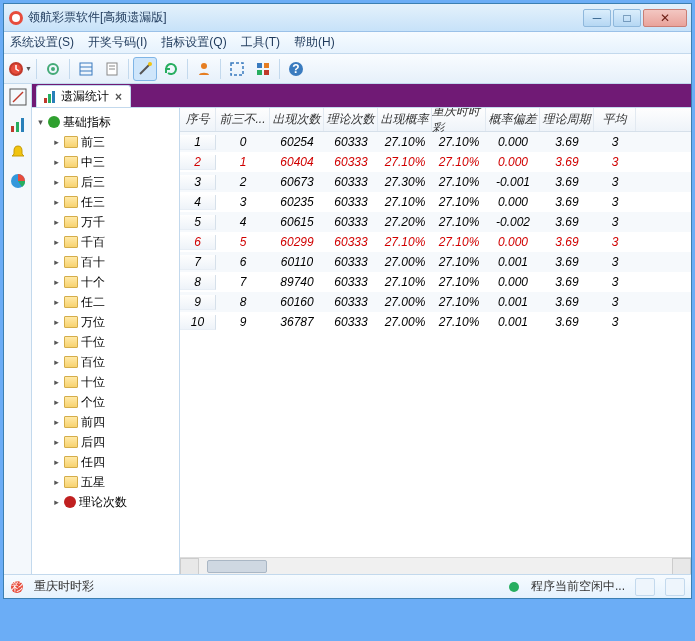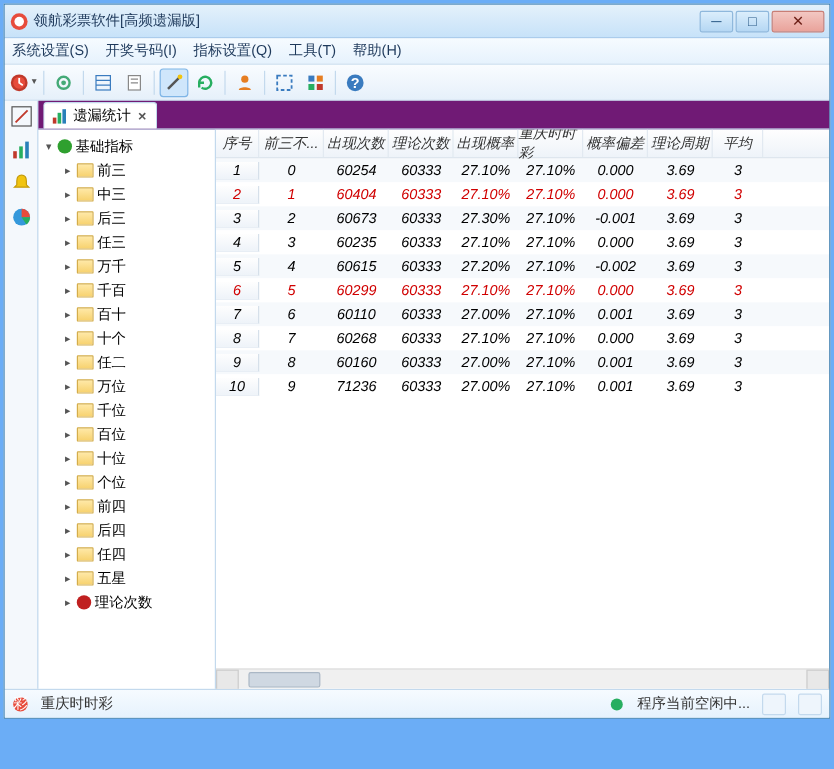--- a/index.html
+++ b/index.html
@@ -378,21 +378,21 @@
                 <div class="cell c3">60333</div>
                 <div class="cell c4">27.00%</div>
                 <div class="cell c5">27.10%</div>
                 <div class="cell c6">0.001</div>
                 <div class="cell c7">3.69</div>
                 <div class="cell c8">3</div>
               </div>
               <div class="grid-row">
                 <div class="cell c0 rownum">8</div>
                 <div class="cell c1">7</div>
-                <div class="cell c2">60268</div>
+                <div class="cell c2">89740</div>
                 <div class="cell c3">60333</div>
                 <div class="cell c4">27.10%</div>
                 <div class="cell c5">27.10%</div>
                 <div class="cell c6">0.000</div>
                 <div class="cell c7">3.69</div>
                 <div class="cell c8">3</div>
               </div>
               <div class="grid-row">
                 <div class="cell c0 rownum">9</div>
                 <div class="cell c1">8</div>
@@ -400,21 +400,21 @@
                 <div class="cell c3">60333</div>
                 <div class="cell c4">27.00%</div>
                 <div class="cell c5">27.10%</div>
                 <div class="cell c6">0.001</div>
                 <div class="cell c7">3.69</div>
                 <div class="cell c8">3</div>
               </div>
               <div class="grid-row">
                 <div class="cell c0 rownum">10</div>
                 <div class="cell c1">9</div>
-                <div class="cell c2">71236</div>
+                <div class="cell c2">36787</div>
                 <div class="cell c3">60333</div>
                 <div class="cell c4">27.00%</div>
                 <div class="cell c5">27.10%</div>
                 <div class="cell c6">0.001</div>
                 <div class="cell c7">3.69</div>
                 <div class="cell c8">3</div>
               </div>
             </div>
           <div style="flex:1"></div>
           <div class="scrollbar-h">

